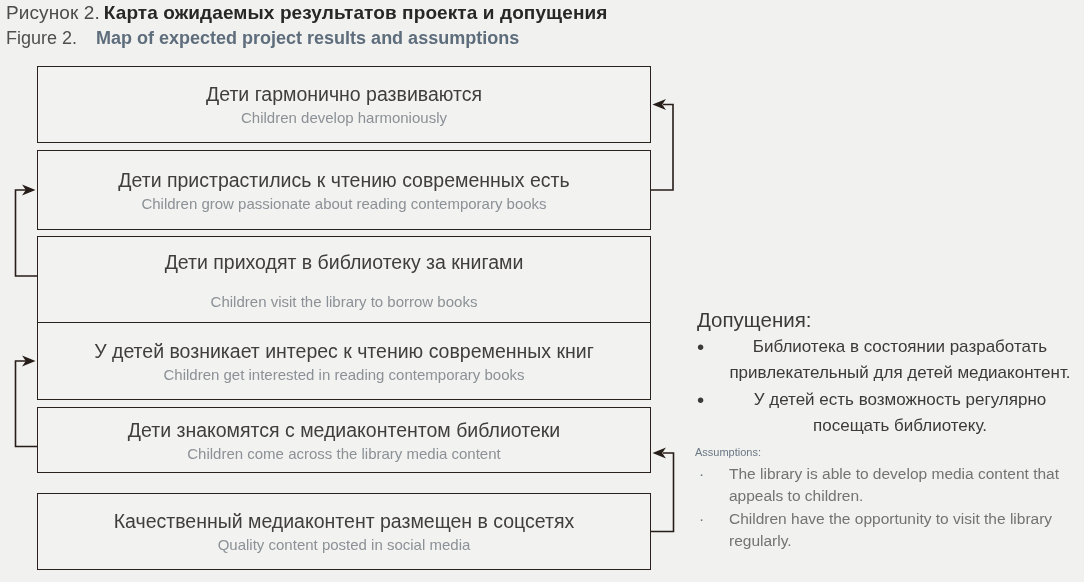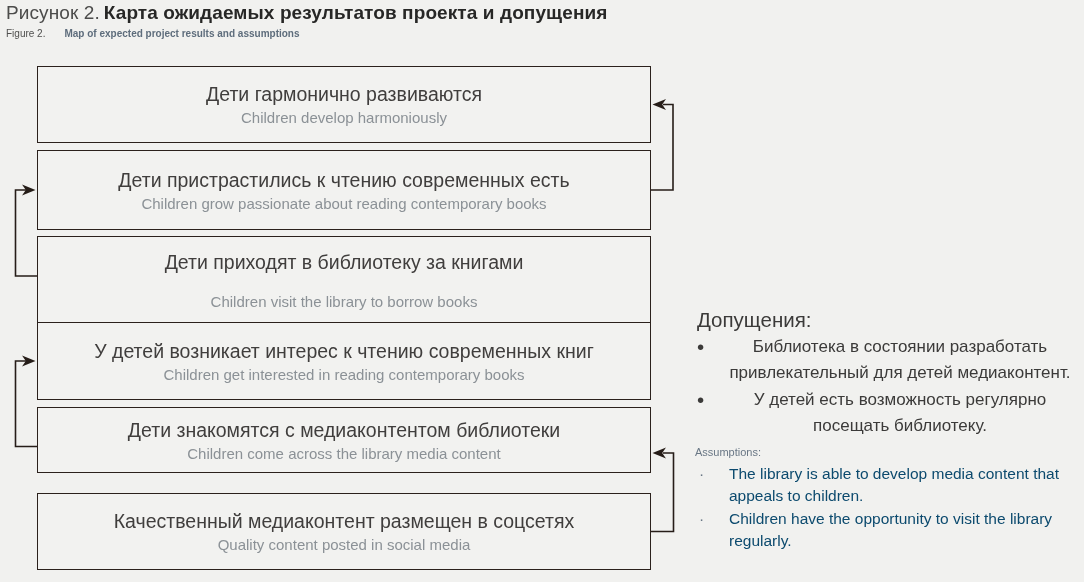--- a/index.html
+++ b/index.html
@@ -7,21 +7,21 @@
     position:relative;
     width:1084px;height:582px;
     background:#f1f1ef;
     font-family:"Liberation Sans", sans-serif;
     overflow:hidden;
   }
   
   .fig-caption{position:absolute;left:6px;top:2px;}
   .cap-line1{font-size:19px;color:#4c4c4b;letter-spacing:.1px;}
   .cap-line1 .cap-bold{font-weight:bold;color:#272726;margin-left:4px;}
-  .cap-line2{font-size:10px;color:#4f4f4e;margin-top:4px;}
+  .cap-line2{font-size:18px;color:#4f4f4e;margin-top:4px;}
   .cap-line2 .cap-bold{font-weight:bold;color:#5e6d7c;margin-left:19px;}
   
   .node-box{
     position:absolute;
     left:37px;width:614px;
     box-sizing:border-box;
     border:1.5px solid #2b211c;
     background:#f2f2f0;
     display:flex;flex-direction:column;justify-content:center;
     text-align:center;
@@ -34,21 +34,21 @@
   .connectors polygon{fill:#261d18;stroke:none;}
   
   .assumptions{position:absolute;left:695px;top:306px;width:385px;}
   .as-heading-ru{font-size:20.5px;color:#3b3a39;line-height:27px;margin-left:2px;}
   .as-list-ru{margin-top:1px;}
   .as-row{display:flex;align-items:flex-start;}
   .as-bullet-ru{width:34px;flex:0 0 34px;font-size:20.5px;color:#3b3a39;line-height:26.4px;padding-left:2px;box-sizing:border-box;}
   .as-text-ru{width:342px;font-size:17px;color:#3b3a39;line-height:26.4px;text-align:center;}
   .as-heading-en{font-size:11px;color:#697785;line-height:22.4px;margin-top:1px;}
   .as-bullet-en{width:34px;flex:0 0 34px;font-size:15.5px;color:#697785;line-height:22.4px;padding-left:4px;box-sizing:border-box;}
-  .as-text-en{width:334px;font-size:15.5px;color:#0c4a6e;line-height:22.4px;}
+  .as-text-en{width:334px;font-size:15.5px;color:#737373;line-height:22.4px;}
 </style>
 </head>
 <body>
 
 <div class="canvas">
 
   <div class="fig-caption">
     <div class="cap-line1"><span>Рисунок 2.</span><span class="cap-bold">Карта ожидаемых результатов проекта и допущения</span></div>
     <div class="cap-line2"><span>Figure 2.</span><span class="cap-bold">Map of expected project results and assumptions</span></div>
   </div>

